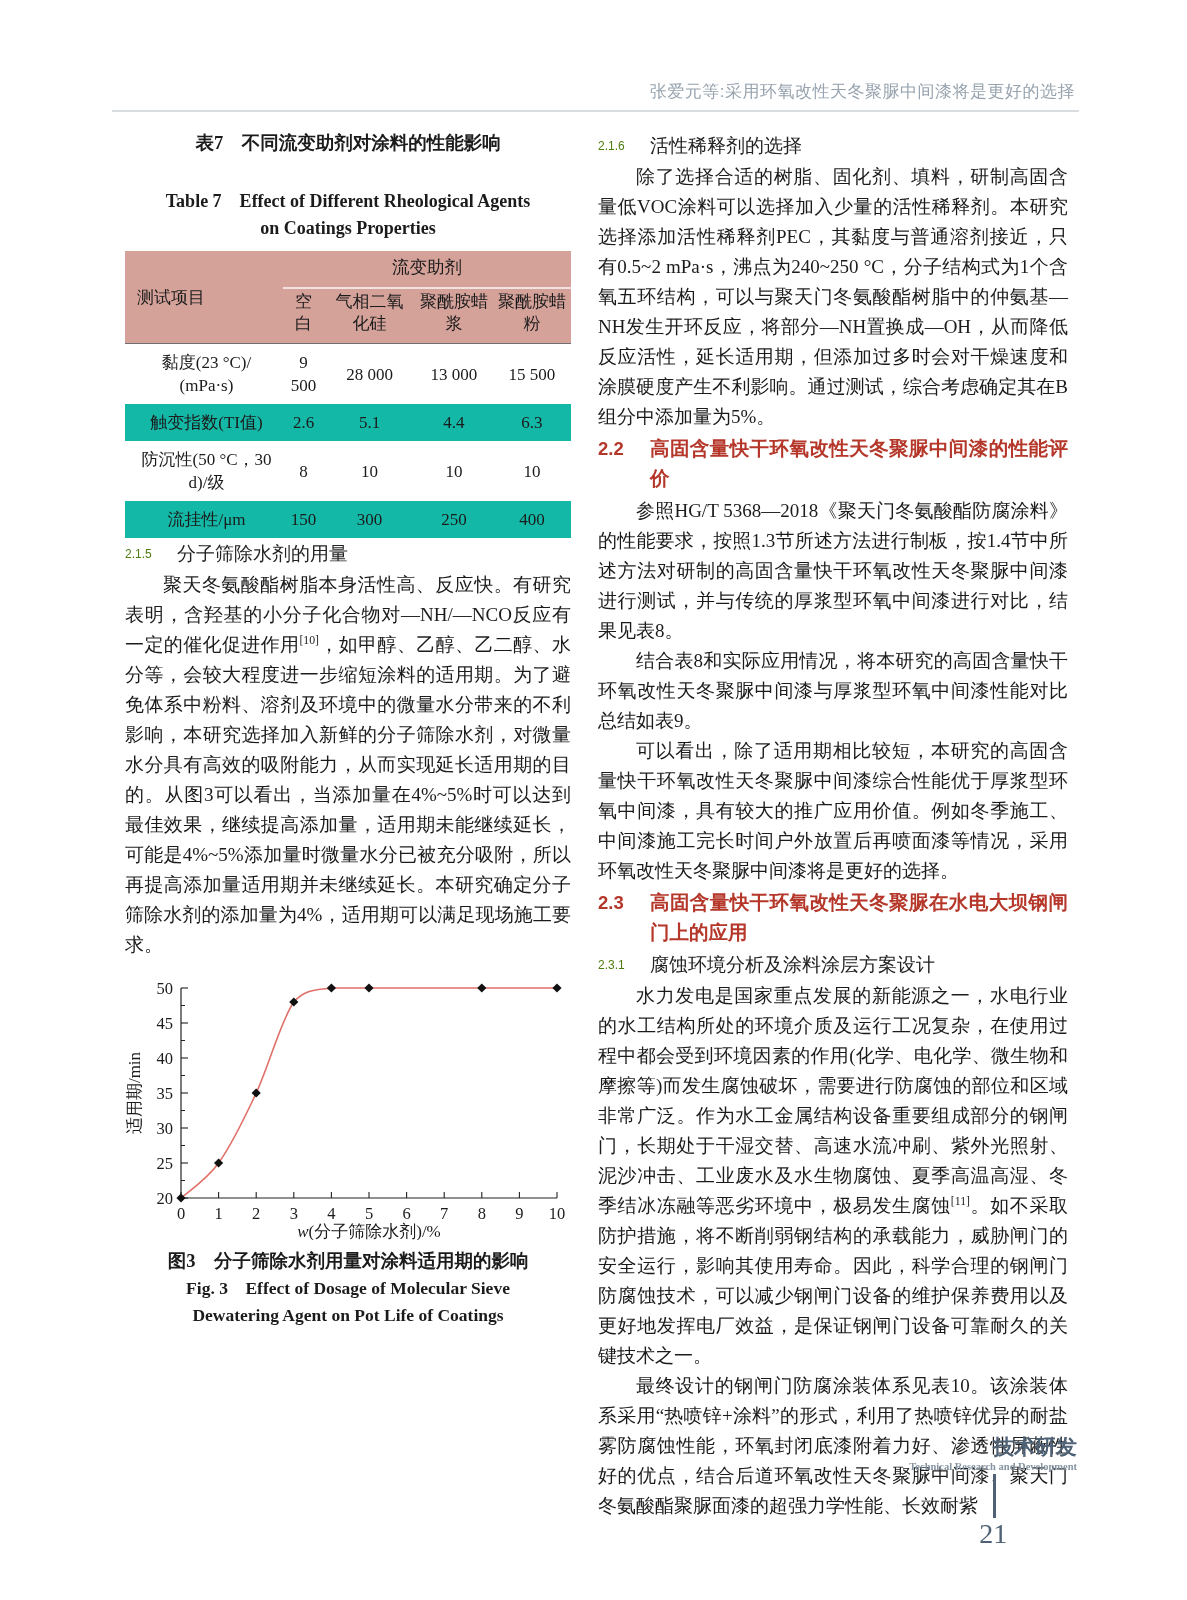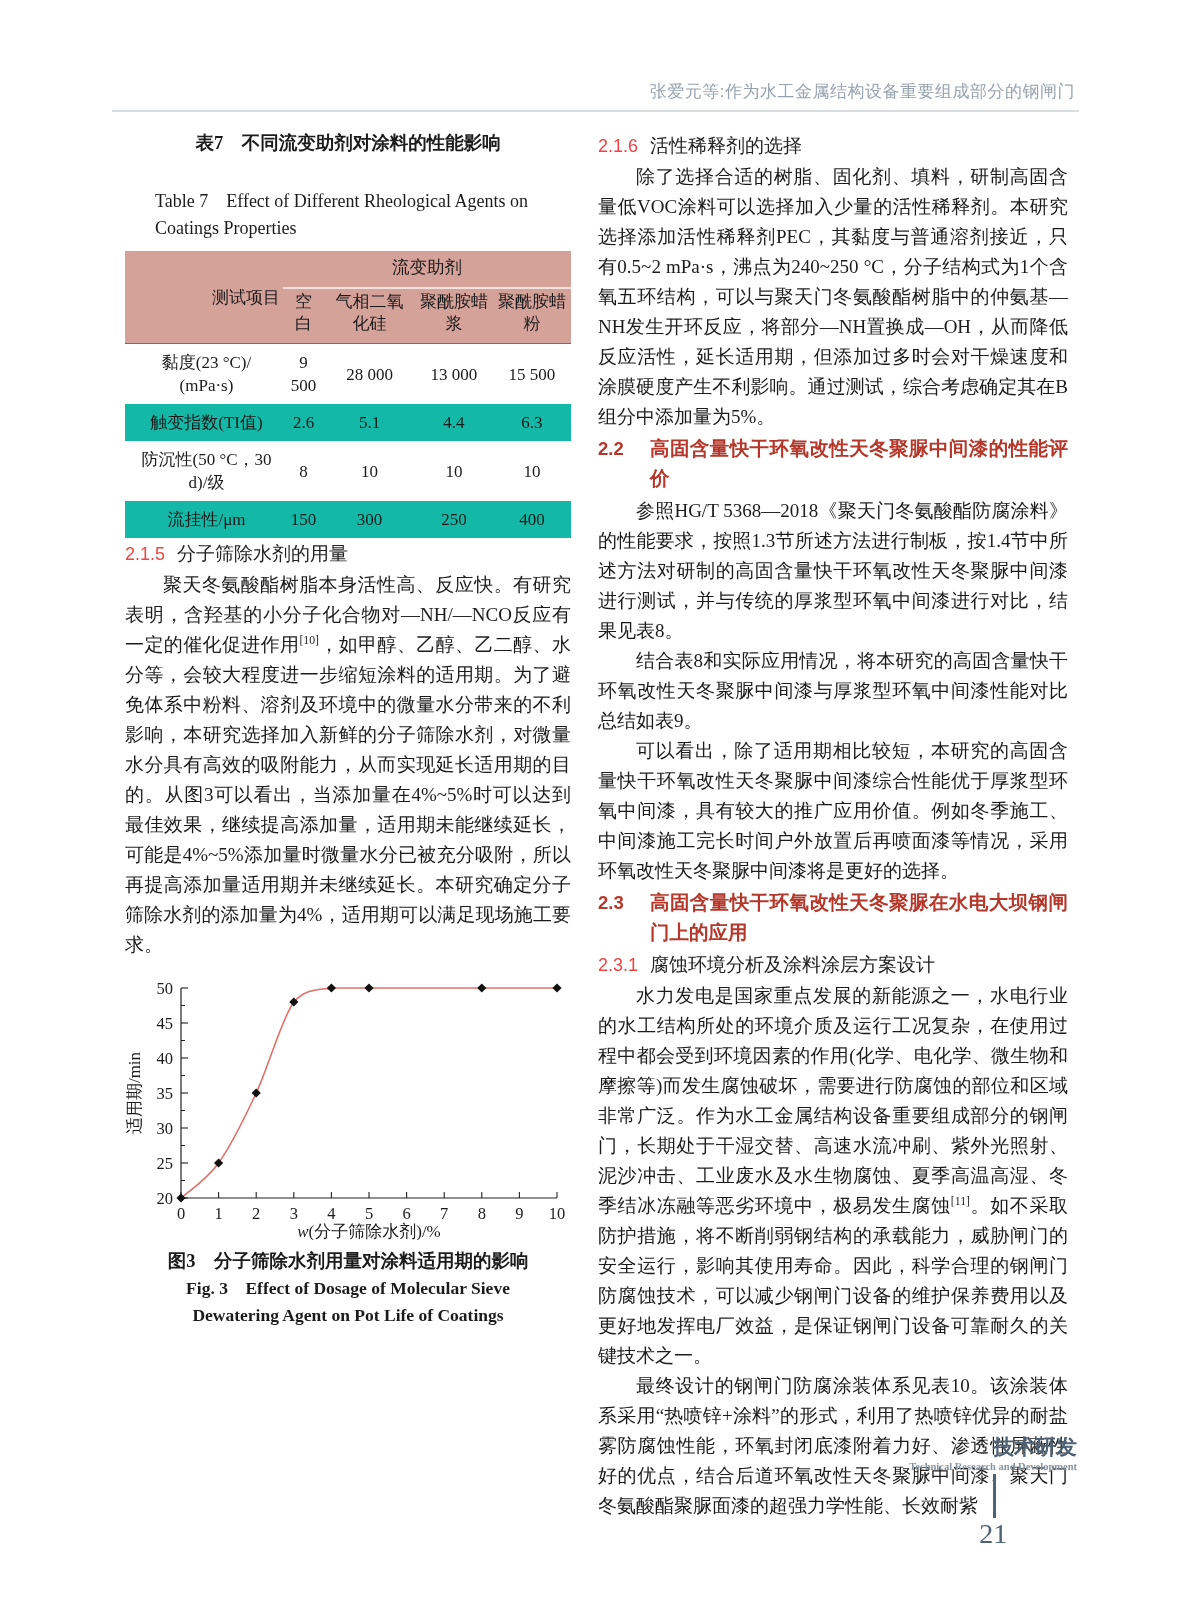--- a/index.html
+++ b/index.html
@@ -11,32 +11,32 @@
   .header-rule{position:absolute;top:110px;left:112px;right:108px;height:2px;background:#d9dde0;}
   
   .columns{position:absolute;top:130px;left:125px;display:flex;gap:27px;align-items:flex-start;}
   .col-left{width:446px;}
   .col-right{width:470px;}
   
   .para{margin:0;font-size:19px;line-height:30px;text-align:justify;}
   .para.indent{text-indent:2em;}
   .para sup{font-size:.62em;line-height:0;}
   .h3{display:flex;margin:1px 0;font-size:19px;line-height:30px;}
-  .h3 .h-num{width:52px;flex:0 0 52px;color:#ef4444;font-family:"Liberation Sans",sans-serif;font-size:18px;}
+  .h3 .h-num{width:52px;flex:0 0 52px;color:#4d7c0f;font-family:"Liberation Sans",sans-serif;font-size:12px;}
   .h3 .h-title{color:#222;}
   .h2{display:flex;margin:2px 0;font-size:19.5px;line-height:30px;font-weight:bold;color:#b5372a;}
   .h2 .h-num{width:52px;flex:0 0 52px;font-family:"Liberation Sans",sans-serif;font-size:18.5px;font-weight:bold;}
   .h2 .h-title{flex:1;text-align:justify;}
   
   .tbl-title-zh{text-align:center;font-weight:bold;font-size:18.5px;line-height:26px;margin-bottom:4px;}
-  .tbl-title-en{font-weight:normal;font-size:18px;line-height:27px;padding:0 30px;margin-top:32px;}
+  .tbl-title-en{text-align:center;font-weight:bold;font-size:18px;line-height:27px;padding:0 30px;margin-top:32px;}
   table.t7{width:100%;border-collapse:collapse;margin-top:9px;font-size:17px;}
   table.t7 th,table.t7 td{font-weight:normal;padding:4px 3px;vertical-align:middle;}
   table.t7 thead th{background:#d5a29a;}
-  table.t7 th.rowhead{ text-align:right;padding-left:24px;}
+  table.t7 th.rowhead{ text-align:left;padding-left:12px;}
   table.t7 th.group{text-align:center;border-bottom:2px solid #efe2df;font-size:17.5px;padding-bottom:8px;}
   table.t7 th.sub{text-align:center;line-height:22px;padding:2px 4px 8px;}
   table.t7 thead{border-bottom:1px solid #6f6f6f;}
   table.t7 td{text-align:center;line-height:23px;padding:7px 3px;}
   table.t7 td.rowlabel{text-align:center;padding-left:8px;}
   table.t7 tr.shaded td{background:#14b8a6;}
   table.t7 col.c-label{width:158px;}
   
   .figure-block{margin-top:12px;}
   .fig-cap-zh{text-align:center;font-weight:bold;font-size:18.5px;line-height:27px;margin-top:4px;}
@@ -48,21 +48,21 @@
   .footer-zh{font-family:"Liberation Sans",sans-serif;font-weight:bold;font-size:21px;line-height:24px;color:#4e6175;}
   .footer-en{font-size:10.5px;font-weight:bold;color:#8593a1;line-height:15px;}
   .footer-bar{width:3px;height:44px;background:#4e6175;margin:0 10px 0 12px;}
   .footer-num{font-size:28px;color:#4e6175;}
 </style>
 </head>
 <body>
 
 <div class="page">
 
-  <div class="running-header">张爱元等:作为水工金属结构设备重要组成部分的钢闸门</div>
+  <div class="running-header">张爱元等:采用环氧改性天冬聚脲中间漆将是更好的选择</div>
   <div class="header-rule"></div>
 
   <div class="columns">
 
     <div class="col-left">
       <div class="table-block">
         <div class="tbl-title-zh">表7　不同流变助剂对涂料的性能影响</div>
         <div class="tbl-title-en">Table 7　Effect of Different Rheological Agents on Coatings Properties</div>
         <table class="t7" id="t7">
           <colgroup>

